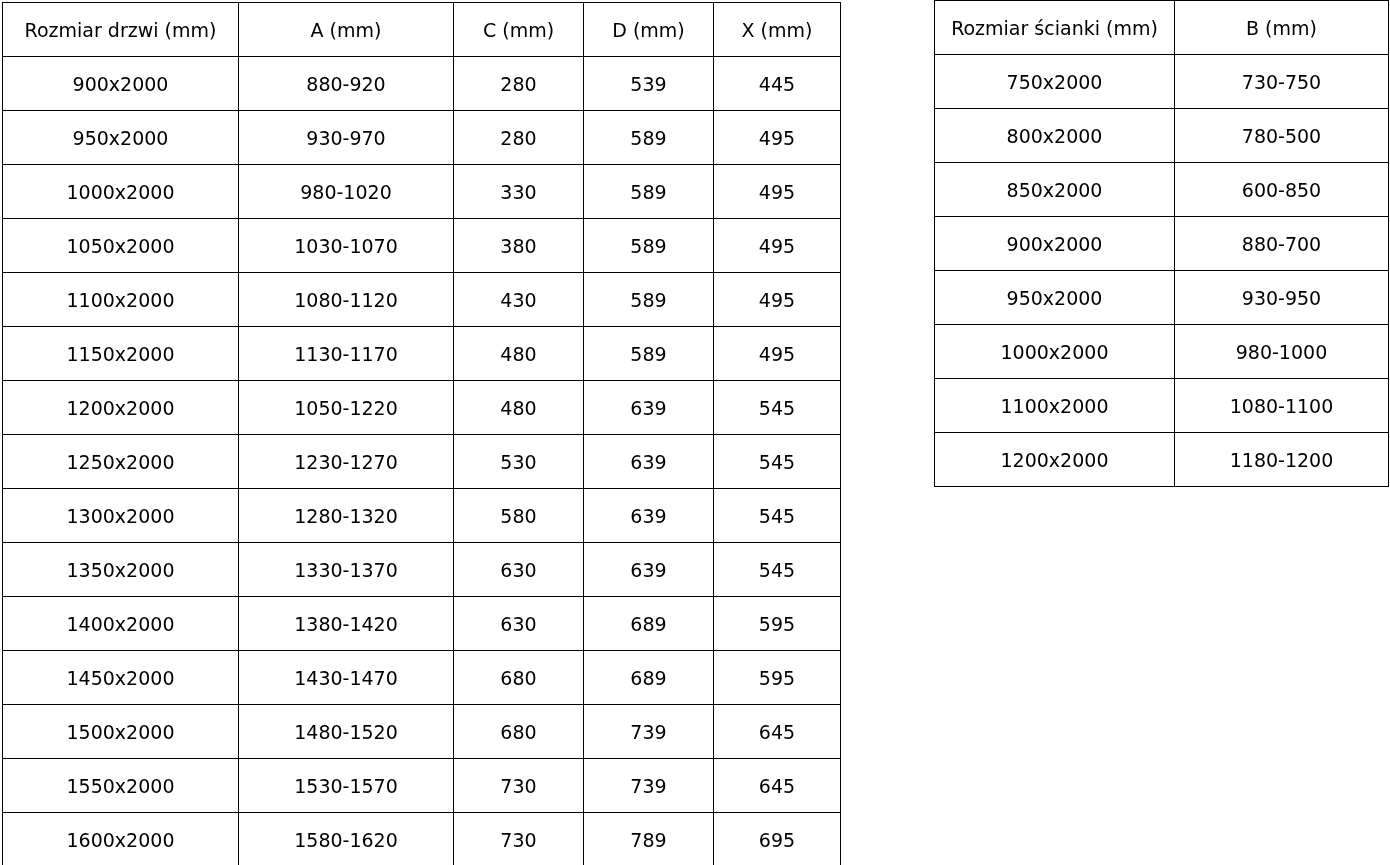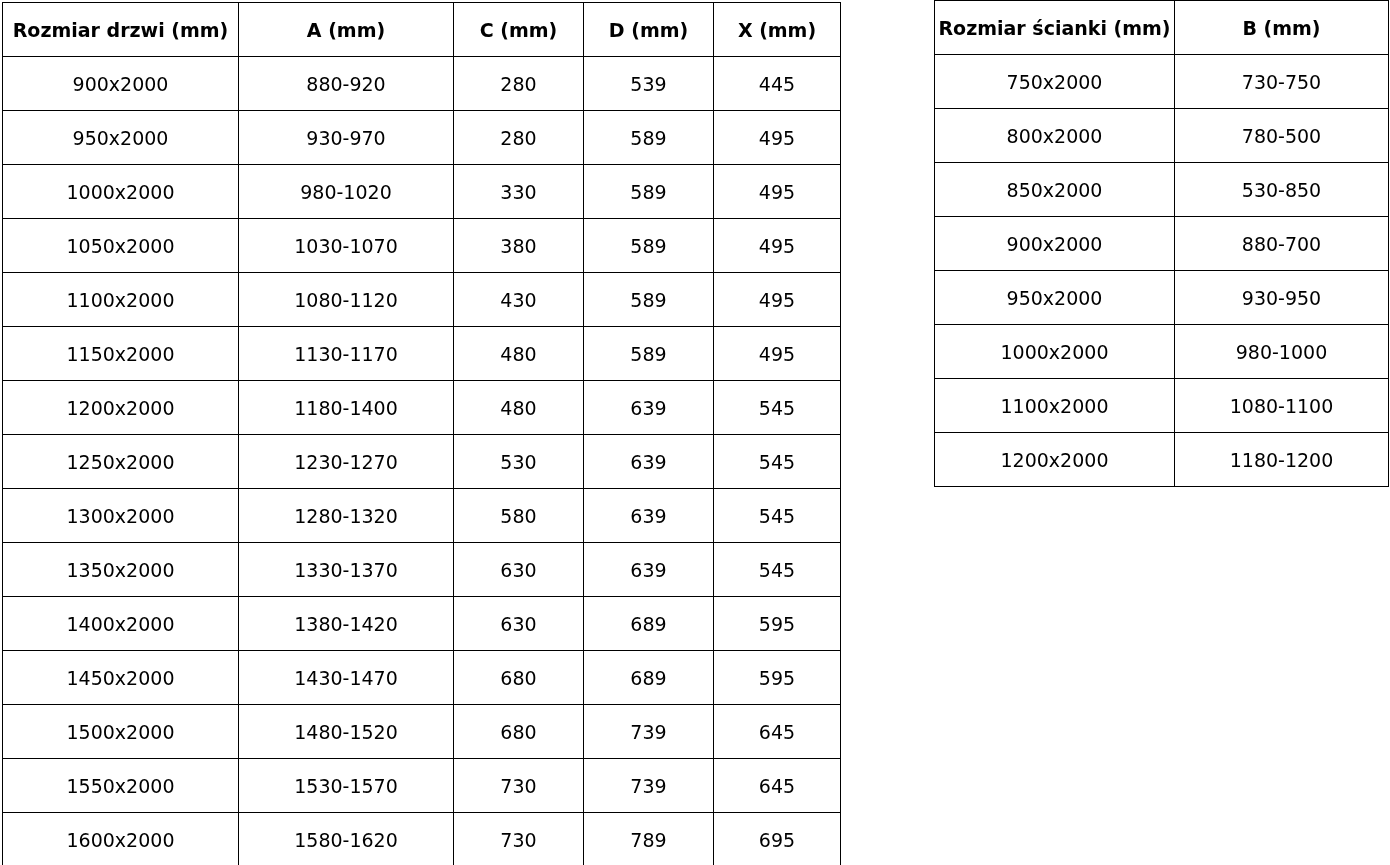--- a/index.html
+++ b/index.html
@@ -27,21 +27,21 @@
     border: 1px solid #000000;
     text-align: center;
     vertical-align: middle;
     font-size: 19px;
     font-weight: normal;
     padding: 0;
     height: 54px;
     box-sizing: border-box;
   }
   table th {
-    font-weight: bold;
+    font-weight: normal;
     font-size: 19px;
     height: 54px;
   }
   
   #doors-table {
     position: absolute;
     left: 2px;
     top: 2px;
     width: 838px;
   }
@@ -121,21 +121,21 @@
       </tr>
       <tr>
         <td>1150x2000</td>
         <td>1130-1170</td>
         <td>480</td>
         <td>589</td>
         <td>495</td>
       </tr>
       <tr>
         <td>1200x2000</td>
-        <td>1180-1400</td>
+        <td>1050-1220</td>
         <td>480</td>
         <td>639</td>
         <td>545</td>
       </tr>
       <tr>
         <td>1250x2000</td>
         <td>1230-1270</td>
         <td>530</td>
         <td>639</td>
         <td>545</td>
@@ -207,21 +207,21 @@
       <tr>
         <td>750x2000</td>
         <td>730-750</td>
       </tr>
       <tr>
         <td>800x2000</td>
         <td>780-500</td>
       </tr>
       <tr>
         <td>850x2000</td>
-        <td>530-850</td>
+        <td>600-850</td>
       </tr>
       <tr>
         <td>900x2000</td>
         <td>880-700</td>
       </tr>
       <tr>
         <td>950x2000</td>
         <td>930-950</td>
       </tr>
       <tr>

